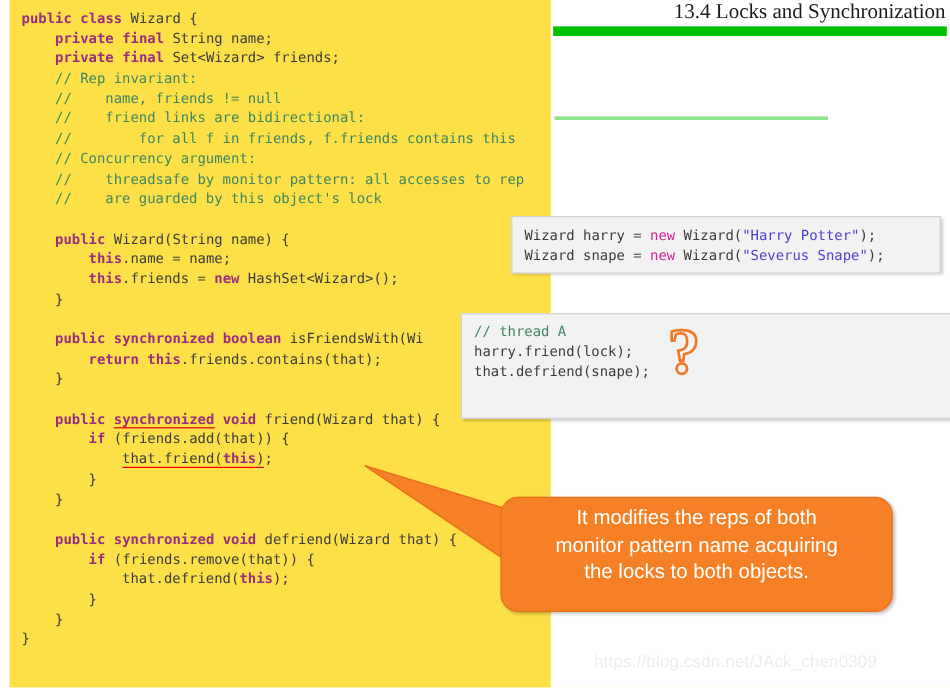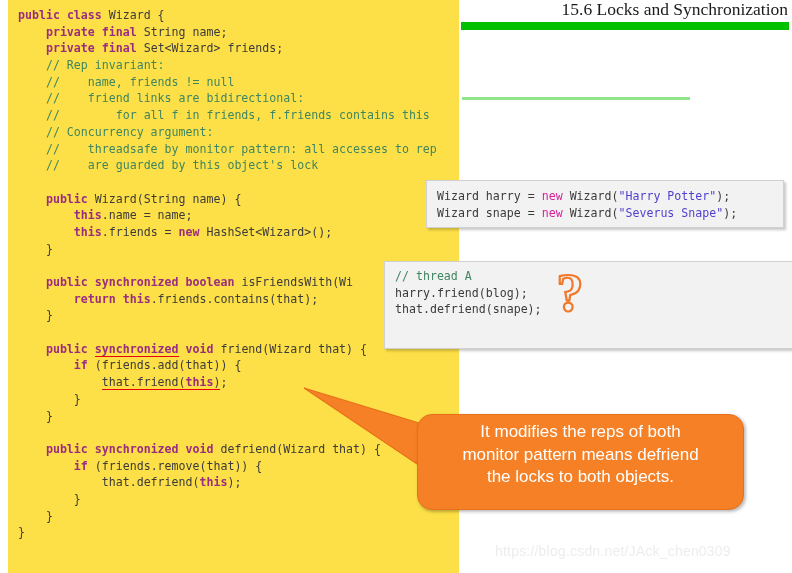--- a/index.html
+++ b/index.html
@@ -177,35 +177,35 @@
 </style>
 </head>
 <body>
 
 <div id="stage">
 
   <div id="code-panel">
     <div id="code-block"><span class="ln"><span class="kw">public</span><span class="id"> </span><span class="kw">class</span><span class="id"> Wizard {</span></span><span class="ln"><span class="id">    </span><span class="kw">private</span><span class="id"> </span><span class="kw">final</span><span class="id"> String name;</span></span><span class="ln"><span class="id">    </span><span class="kw">private</span><span class="id"> </span><span class="kw">final</span><span class="id"> Set&lt;Wizard&gt; friends;</span></span><span class="ln"><span class="cm">    // Rep invariant:</span></span><span class="ln"><span class="cm">    //    name, friends != null</span></span><span class="ln"><span class="cm">    //    friend links are bidirectional:</span></span><span class="ln"><span class="cm">    //        for all f in friends, f.friends contains this</span></span><span class="ln"><span class="cm">    // Concurrency argument:</span></span><span class="ln"><span class="cm">    //    threadsafe by monitor pattern: all accesses to rep</span></span><span class="ln"><span class="cm">    //    are guarded by this object's lock</span></span><span class="ln">&nbsp;</span><span class="ln"><span class="id">    </span><span class="kw">public</span><span class="id"> Wizard(String name) {</span></span><span class="ln"><span class="id">        </span><span class="kw">this</span><span class="id">.name = name;</span></span><span class="ln"><span class="id">        </span><span class="kw">this</span><span class="id">.friends = </span><span class="kw">new</span><span class="id"> HashSet&lt;Wizard&gt;();</span></span><span class="ln"><span class="id">    }</span></span><span class="ln">&nbsp;</span><span class="ln"><span class="id">    </span><span class="kw">public</span><span class="id"> </span><span class="kw">synchronized</span><span class="id"> </span><span class="kw">boolean</span><span class="id"> isFriendsWith(Wi</span></span><span class="ln"><span class="id">        </span><span class="kw">return</span><span class="id"> </span><span class="kw">this</span><span class="id">.friends.contains(that);</span></span><span class="ln"><span class="id">    }</span></span><span class="ln">&nbsp;</span><span class="ln"><span class="id">    </span><span class="kw">public</span><span class="id"> </span><span class="kw uline-red">synchronized</span><span class="id"> </span><span class="kw">void</span><span class="id"> friend(Wizard that) {</span></span><span class="ln"><span class="id">        </span><span class="kw">if</span><span class="id"> (friends.add(that)) {</span></span><span class="ln"><span class="id">            </span><span class="id uline-red">that.friend(</span><span class="kw uline-red">this</span><span class="id uline-red">)</span><span class="id">;</span></span><span class="ln"><span class="id">        }</span></span><span class="ln"><span class="id">    }</span></span><span class="ln">&nbsp;</span><span class="ln"><span class="id">    </span><span class="kw">public</span><span class="id"> </span><span class="kw">synchronized</span><span class="id"> </span><span class="kw">void</span><span class="id"> defriend(Wizard that) {</span></span><span class="ln"><span class="id">        </span><span class="kw">if</span><span class="id"> (friends.remove(that)) {</span></span><span class="ln"><span class="id">            that.defriend(</span><span class="kw">this</span><span class="id">);</span></span><span class="ln"><span class="id">        }</span></span><span class="ln"><span class="id">    }</span></span><span class="ln"><span class="id">}</span></span></div>
   </div>
 
-  <div id="slide-title">15.6 Locks and Synchronization</div>
+  <div id="slide-title">13.4 Locks and Synchronization</div>
   <div id="title-rule"></div>
   <div id="accent-rule"></div>
 
   <div class="float-box" id="box-construct"><span class="ln"><span class="id">Wizard harry = </span><span class="newkw">new</span><span class="id"> Wizard(</span><span class="str">"Harry Potter"</span><span class="id">);</span></span><span class="ln"><span class="id">Wizard snape = </span><span class="newkw">new</span><span class="id"> Wizard(</span><span class="str">"Severus Snape"</span><span class="id">);</span></span></div>
 
   <div class="float-box" id="box-threads">
-    <div id="thread-a"><span class="ln"><span class="cm">// thread A</span></span><span class="ln"><span class="id">harry.friend(blog);</span></span><span class="ln"><span class="id">that.defriend(snape);</span></span></div>
+    <div id="thread-a"><span class="ln"><span class="cm">// thread A</span></span><span class="ln"><span class="id">harry.friend(lock);</span></span><span class="ln"><span class="id">that.defriend(snape);</span></span></div>
   </div>
   <div id="qmark">?</div>
 
   <svg id="callout-arrow" viewBox="0 0 200 130">
     <polygon points="4,8 122,44 120,86" fill="#f58025" stroke="#e8701a" stroke-width="1.2"></polygon>
   </svg>
   <div id="callout-box">
     <span class="callout-line">It modifies the reps of both</span>
-    <span class="callout-line">monitor pattern means defriend</span>
+    <span class="callout-line">monitor pattern name acquiring</span>
     <span class="callout-line">the locks to both objects.</span>
   </div>
 
   <div id="watermark">https://blog.csdn.net/JAck_chen0309</div>
 
 </div>
 
 </body></html>

